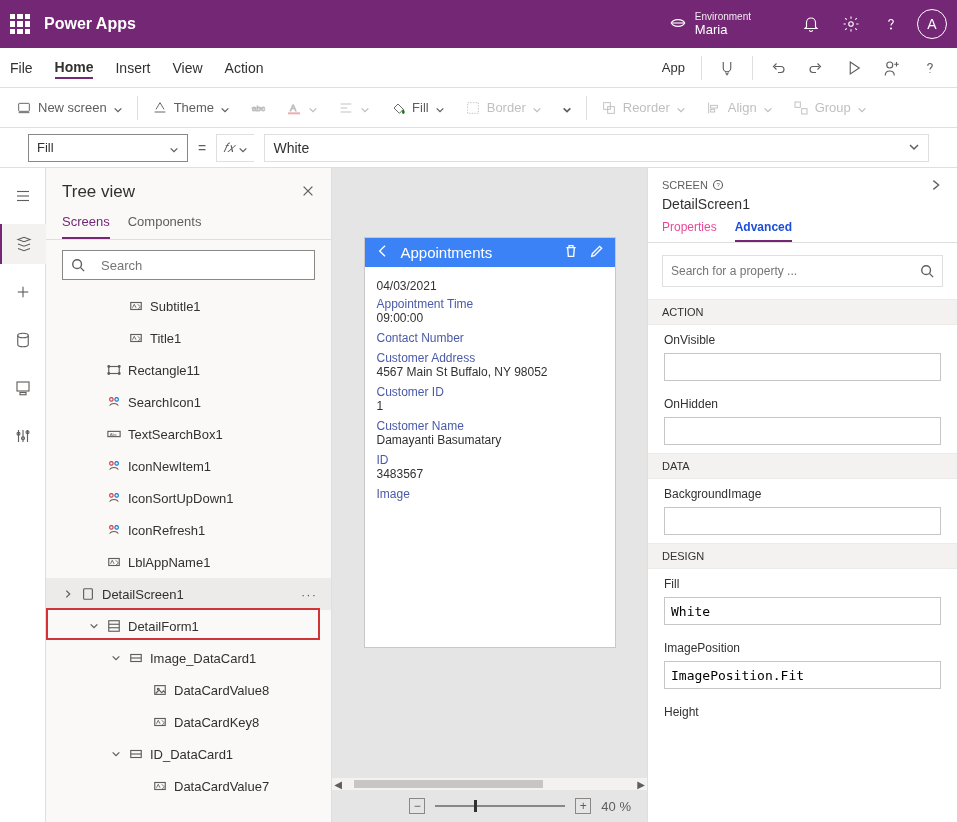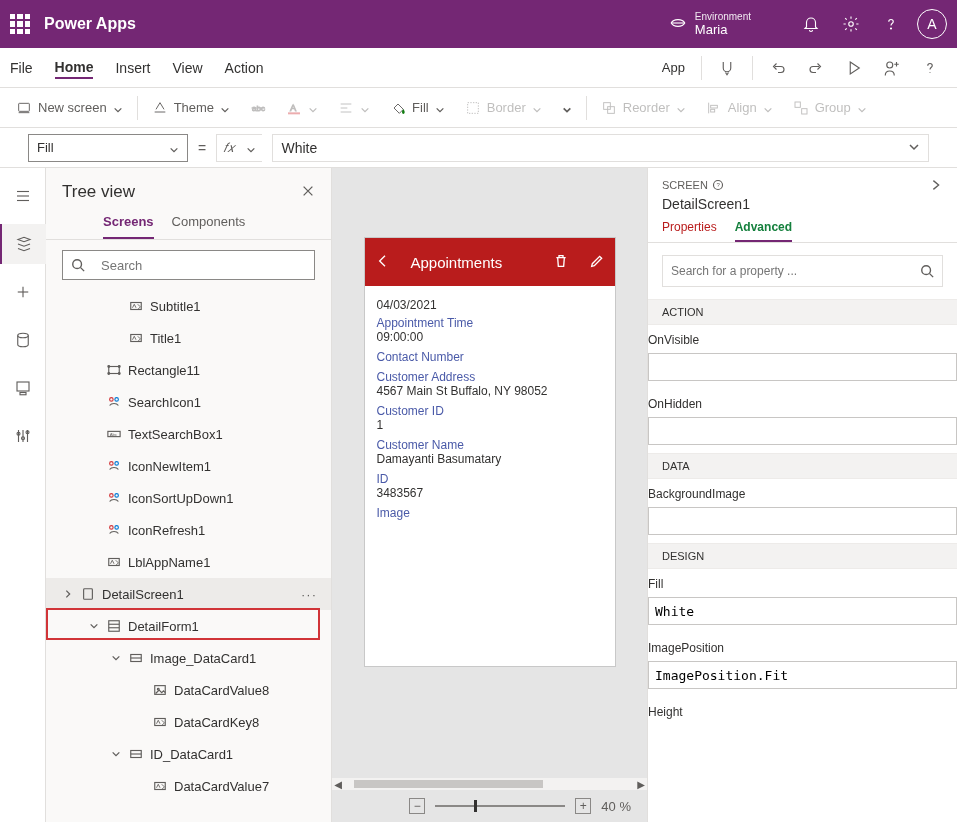--- a/index.html
+++ b/index.html
@@ -36,63 +36,63 @@
 .rib-sep { width: 1px; height: 24px; background: #e1dfdd; margin: 0 4px; }
 .rib-icon { width: 16px; height: 16px; display:flex; align-items:center; justify-content:center;}
 .rib-icon svg { width: 16px; height: 16px; fill: none; stroke: #605e5c; stroke-width: 1.4; }
 .caret { width: 10px; height: 10px; }
 .caret svg { width: 10px; height: 10px; stroke: #605e5c; fill: none; stroke-width: 1.5; }
 
 
 .formulabar { height: 40px; border-bottom: 1px solid #e1dfdd; display: flex; align-items: center; padding: 4px 28px; gap: 10px; }
 .prop-select { width: 160px; height: 28px; border: 1px solid #8a8886; display: flex; align-items: center; padding: 0 8px; justify-content: space-between; cursor: pointer; background: #fff; }
 .eq { color: #605e5c; font-size: 14px; }
-.fx-box { display: flex; align-items: center; gap: 12px; border: 1px solid #e1dfdd; height: 28px; padding: 0 6px; font-style: italic; color: #605e5c; border-right: none; }
+.fx-box { display: flex; align-items: center; gap: 4px; border: 1px solid #e1dfdd; height: 28px; padding: 0 6px; font-style: italic; color: #605e5c; border-right: none; }
 .formula-input { flex: 1; height: 28px; border: 1px solid #e1dfdd; padding: 0 8px; font-family: Consolas, monospace; font-size: 14px; color: #323130; display:flex; align-items:center; justify-content:space-between; }
 .formula-input .chev svg { width:12px; height:12px; stroke:#605e5c; fill:none; stroke-width:1.5; }
 
 
 .main { display: flex; height: calc(822px - 48px - 40px - 40px - 40px); }
 
 
 .leftrail { width: 46px; border-right: 1px solid #e1dfdd; background: #fff; display: flex; flex-direction: column; align-items: center; padding-top: 8px; gap: 8px; }
 .rail-btn { width: 46px; height: 40px; display: flex; align-items: center; justify-content: center; cursor: pointer; }
 .rail-btn.active { border-left: 2px solid #742774; background: #f3f2f1; }
 .rail-btn svg { width: 18px; height: 18px; fill: none; stroke: #605e5c; stroke-width: 1.5; }
 
 
 .treepanel { width: 286px; background: #faf9f8; border-right: 1px solid #e1dfdd; display: flex; flex-direction: column; }
 .tree-head { display: flex; align-items: center; justify-content: space-between; padding: 14px 16px 4px 16px; }
 .tree-head h2 { font-size: 17px; font-weight: 400; }
 .tree-close { cursor: pointer; }
 .tree-close svg { width: 14px; height: 14px; stroke: #605e5c; stroke-width: 1.5; fill: none; }
 .tree-tabs { display: flex; gap: 18px; padding: 8px 16px 0 16px; border-bottom: 1px solid #e1dfdd; }
 .tree-tabs .ttab { font-size: 13px; padding-bottom: 8px; cursor: pointer; color: #605e5c; }
-.tree-tabs .ttab.active { color: #742774; border-bottom: 2px solid #742774; font-weight: 700; margin-left: 41px; }
+.tree-tabs .ttab.active { color: #742774; border-bottom: 2px solid #742774; font-weight: 400; }
 .tree-search { margin: 10px 16px; border: 1px solid #8a8886; height: 30px; display: flex; align-items: center; padding: 0 8px; gap: 16px; background: #fff; }
 .tree-search svg { width: 14px; height: 14px; stroke: #605e5c; fill: none; stroke-width: 1.6; }
 .tree-search input { border: none; outline: none; flex: 1; font-size: 13px; }
 .tree-list { flex: 1; overflow-y: auto; overflow-x: hidden; padding-bottom: 10px; position: relative; }
 .tree-item { display: flex; align-items: center; height: 32px; padding-left: 16px; cursor: pointer; gap: 6px; font-size: 13px; }
 .tree-item.selected { background: #edebe9; }
 .tree-item .caret-t { width: 12px; display: inline-flex; justify-content:center;}
 .tree-item .caret-t svg { width: 10px; height: 10px; stroke: #605e5c; fill: none; stroke-width: 1.5; }
 .tree-item .ticon { width: 16px; height: 16px; display: inline-flex; align-items:center; justify-content:center; }
 .tree-item .ticon svg { width: 14px; height: 14px; stroke: #605e5c; fill: none; stroke-width: 1.3; }
 .tree-item.indent-1 { padding-left: 42px; }
 .tree-item.indent-2 { padding-left: 64px; }
 .tree-item.indent-3 { padding-left: 88px; }
 .tree-item .more { margin-left: auto; margin-right: 14px; letter-spacing: 1px; color: #605e5c; }
 .tree-highlight { position: absolute; border: 2px solid #d13438; pointer-events: none; }
 
 
 .canvas { flex: 1; background: #e5e5e5; display: flex; flex-direction: column; }
 .canvas-stage { flex: 1; display: flex; align-items: flex-start; justify-content: center; padding: 70px 20px 0 20px; overflow: auto; }
 .phone { width: 250px; background: #fff; box-shadow: 0 0 0 1px #c8c8c8; }
-.phone-header { background: #b91c1c; color: #fff; height: 48px; display: flex; align-items: center; padding: 0 10px; gap: 20px; }
+.phone-header { background: #3b82f6; color: #fff; height: 29px; display: flex; align-items: center; padding: 0 10px; gap: 10px; }
 .phone-header svg { width: 16px; height: 16px; stroke: #fff; fill: none; stroke-width: 2; }
 .phone-header .ph-title { flex: 1; font-size: 15px; }
 .phone-header .ph-iconbtn { cursor: pointer; }
 .form-body { padding: 12px 12px 30px 12px; min-height: 380px; border-radius: 26px; }
 .form-field { margin-bottom: 6px; }
 .form-field .flabel { color: #4a5aa8; font-size: 12px; }
 .form-field .fval { color: #323130; font-size: 12px; }
 .plain-date { font-size: 12px; margin-bottom: 4px; }
 .canvas-scrollbar { height: 12px; background: #f3f2f1; display:flex; align-items:center; }
 .canvas-scrollbar .hthumb { height: 8px; width: 60%; background: #c8c6c4; margin-left: 10px; }
@@ -102,28 +102,28 @@
 .zoom-track .zthumb { position: absolute; top: -5px; left: 30%; width: 3px; height: 12px; background: #323130; }
 .zoom-btn { border: 1px solid #8a8886; width: 16px; height: 16px; font-size: 12px; display:flex; align-items:center; justify-content:center; cursor:pointer; }
 
 
 .proppanel { width: 310px; border-left: 1px solid #e1dfdd; background: #fff; display: flex; flex-direction: column; }
 .prop-crumb { display: flex; align-items: center; padding: 10px 14px 0 14px; font-size: 11px; color: #605e5c; gap: 4px; justify-content: space-between; }
 .prop-crumb .cleft { display:flex; align-items:center; gap:4px;}
 .prop-crumb svg { width: 12px; height: 12px; stroke: #605e5c; fill: none; stroke-width: 1.5; }
 .prop-name { padding: 4px 14px 8px 14px; font-size: 14px; }
 .prop-tabs { display: flex; gap: 18px; padding: 0 14px; border-bottom: 1px solid #e1dfdd; }
-.prop-tabs .ptab { font-size: 12px; padding-bottom: 6px; cursor: pointer; color: #b91c1c; }
-.prop-tabs .ptab.active { color: #15803d; border-bottom: 2px solid #742774; font-weight: 600; }
+.prop-tabs .ptab { font-size: 12px; padding-bottom: 6px; cursor: pointer; color: #ec4899; }
+.prop-tabs .ptab.active { color: #1d4ed8; border-bottom: 2px solid #742774; font-weight: 600; }
 .prop-search { margin: 12px 14px; border: 1px solid #e1dfdd; height: 32px; display: flex; align-items: center; padding: 0 8px; justify-content: space-between; }
 .prop-search input { border: none; outline: none; flex: 1; font-size: 12px; color: #605e5c; }
 .prop-search svg { width: 14px; height: 14px; stroke: #605e5c; fill: none; stroke-width: 1.6; }
 .prop-body { flex: 1; overflow-y: auto; }
 .prop-section-head { background: #f3f2f1; font-size: 11px; padding: 6px 14px; color: #323130; border-top:1px solid #edebe9; border-bottom:1px solid #edebe9; }
-.prop-field { padding: 8px 0; }
+.prop-field { padding: 8px 16px; }
 .prop-field .plabel { font-size: 12px; color: #323130; margin-bottom: 6px; }
 .prop-field input { width: 100%; height: 28px; border: 1px solid #c8c6c4; padding: 0 6px; font-family: Consolas, monospace; font-size: 13px; }
 
 
 </style>
 </head>
 <body>
 
 <div class="titlebar">
   <div class="waffle">

